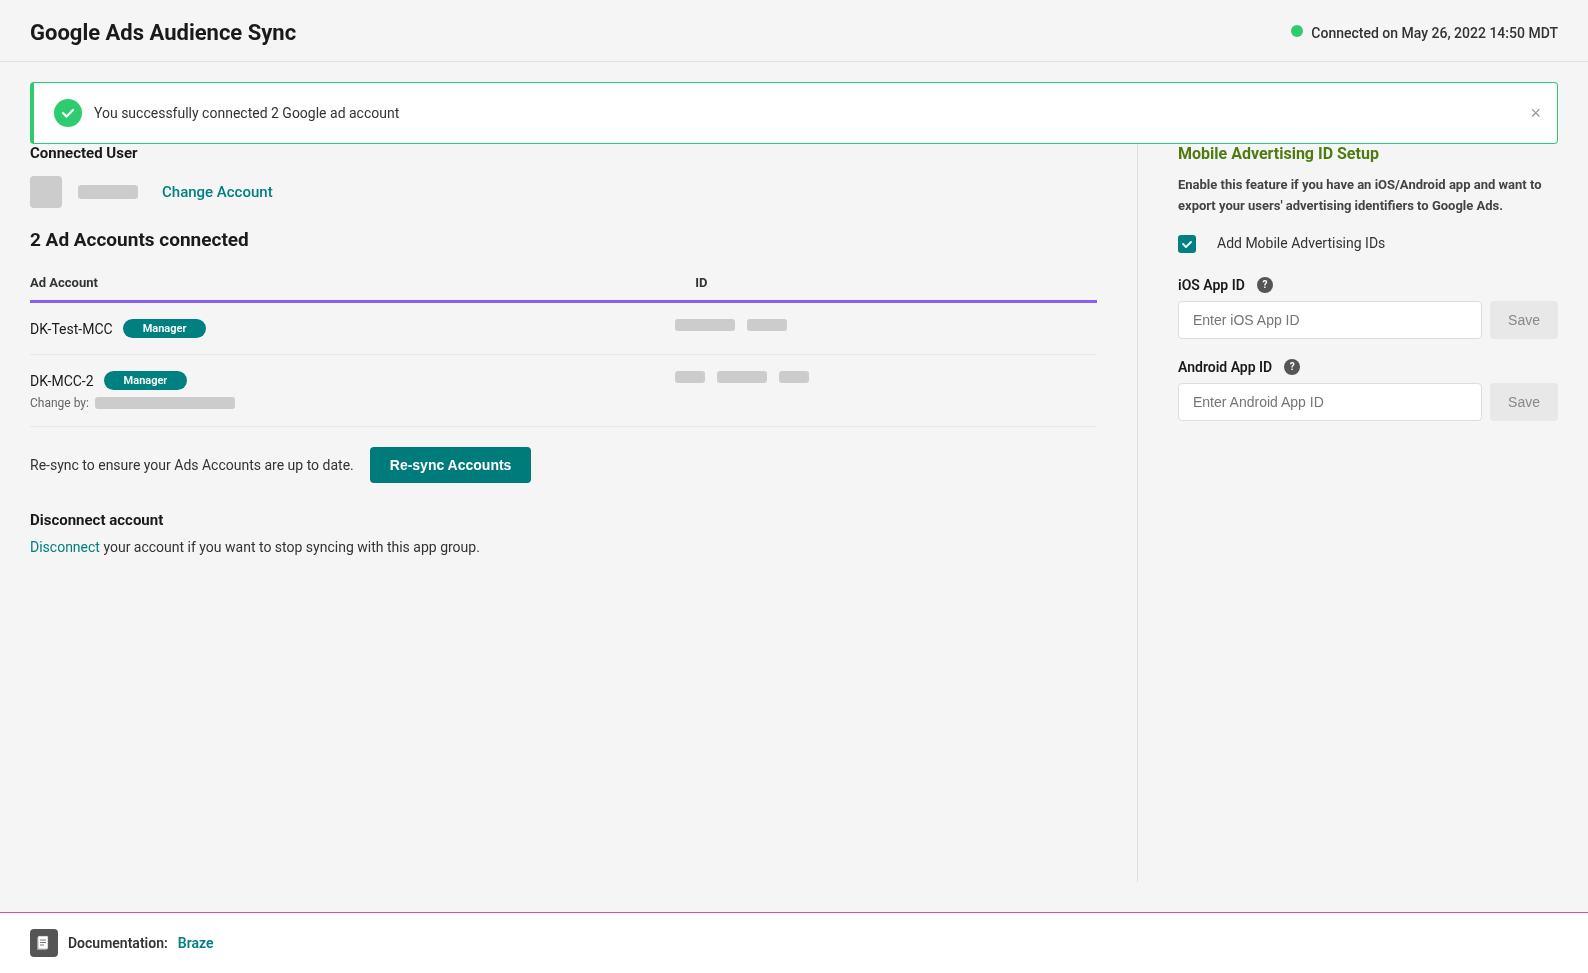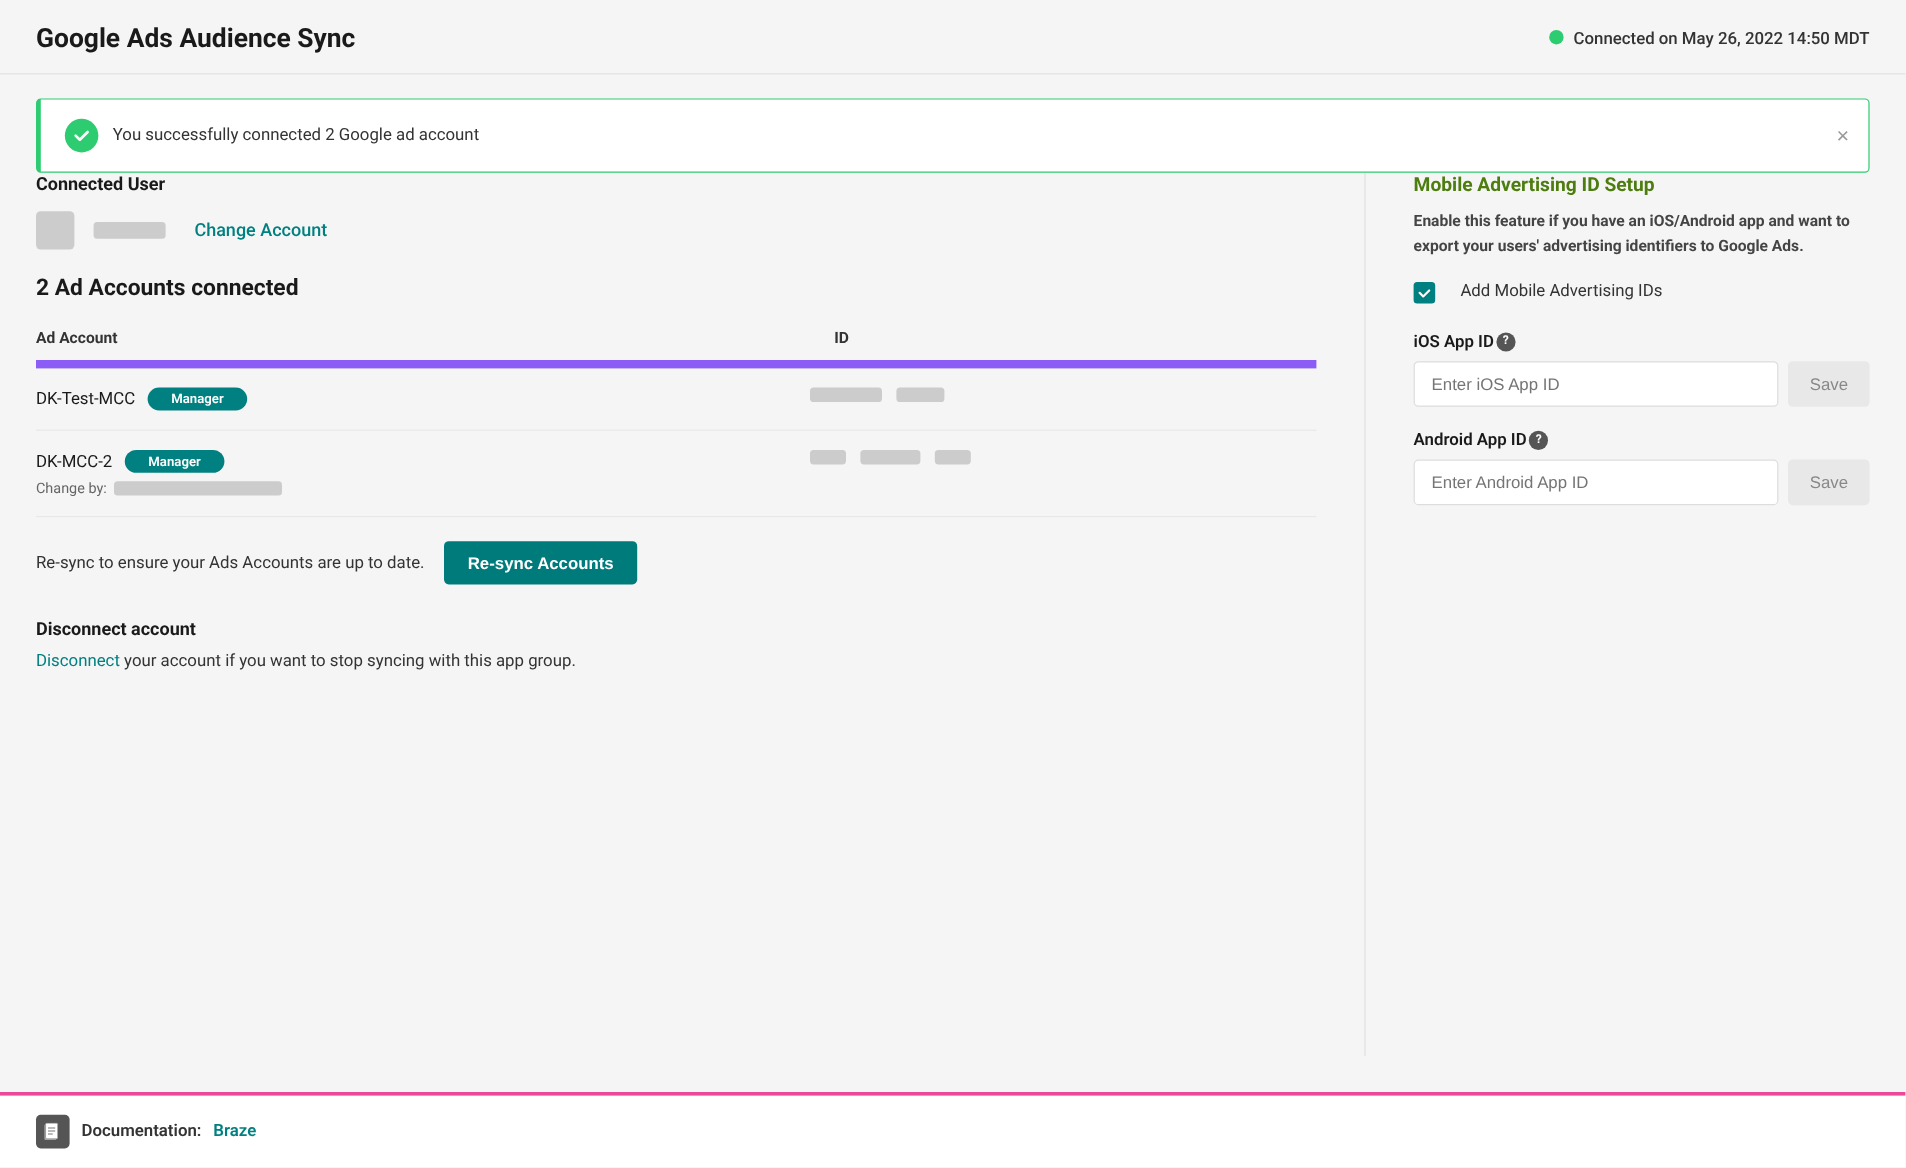--- a/index.html
+++ b/index.html
@@ -154,21 +154,21 @@
       color: #1a1a1a;
       margin-bottom: 16px;
     }
     
     .accounts-table {
       width: 100%;
       border-collapse: collapse;
       margin-bottom: 0;
     }
     .accounts-table thead tr {
-      border-bottom: 7px solid #8b5cf6;
+      border-bottom: 3px solid #8b5cf6;
     }
     .accounts-table th {
       text-align: left;
       font-size: 13px;
       font-weight: 700;
       color: #333;
       padding: 8px 0 10px 0;
     }
     .accounts-table th.id-col {
       padding-left: 20px;
@@ -317,21 +317,21 @@
     .app-id-section {
       margin-bottom: 20px;
     }
     .app-id-label {
       font-size: 14px;
       font-weight: 600;
       color: #1a1a1a;
       margin-bottom: 8px;
       display: flex;
       align-items: center;
-      gap: 2px;
+      gap: 12px;
     }
     .help-icon {
       width: 16px;
       height: 16px;
       border-radius: 50%;
       background: #555;
       color: #fff;
       font-size: 10px;
       font-weight: 700;
       display: inline-flex;
@@ -357,21 +357,21 @@
       color: #888;
       border: none;
       border-radius: 4px;
       padding: 10px 18px;
       font-size: 14px;
       font-weight: 500;
       cursor: pointer;
     }
     
     .doc-footer {
-      border-top: 3px solid #ec4899;
+      border-top: 1px solid #ec4899;
       padding: 16px 30px;
       display: flex;
       align-items: center;
       gap: 10px;
       background: #fff;
     }
     .doc-icon {
       width: 28px;
       height: 28px;
       background: #555;

